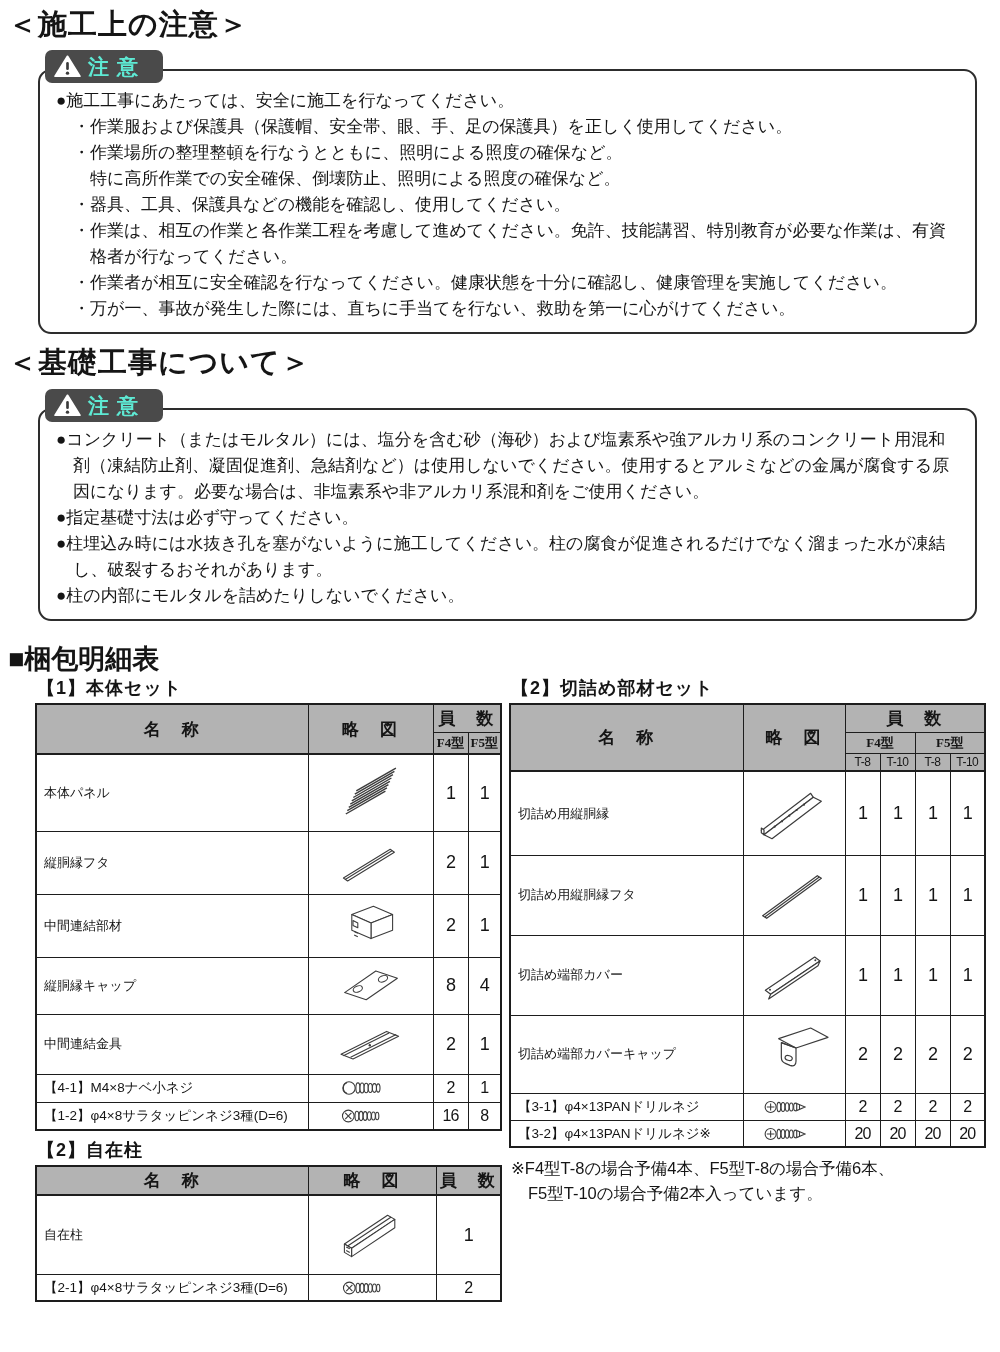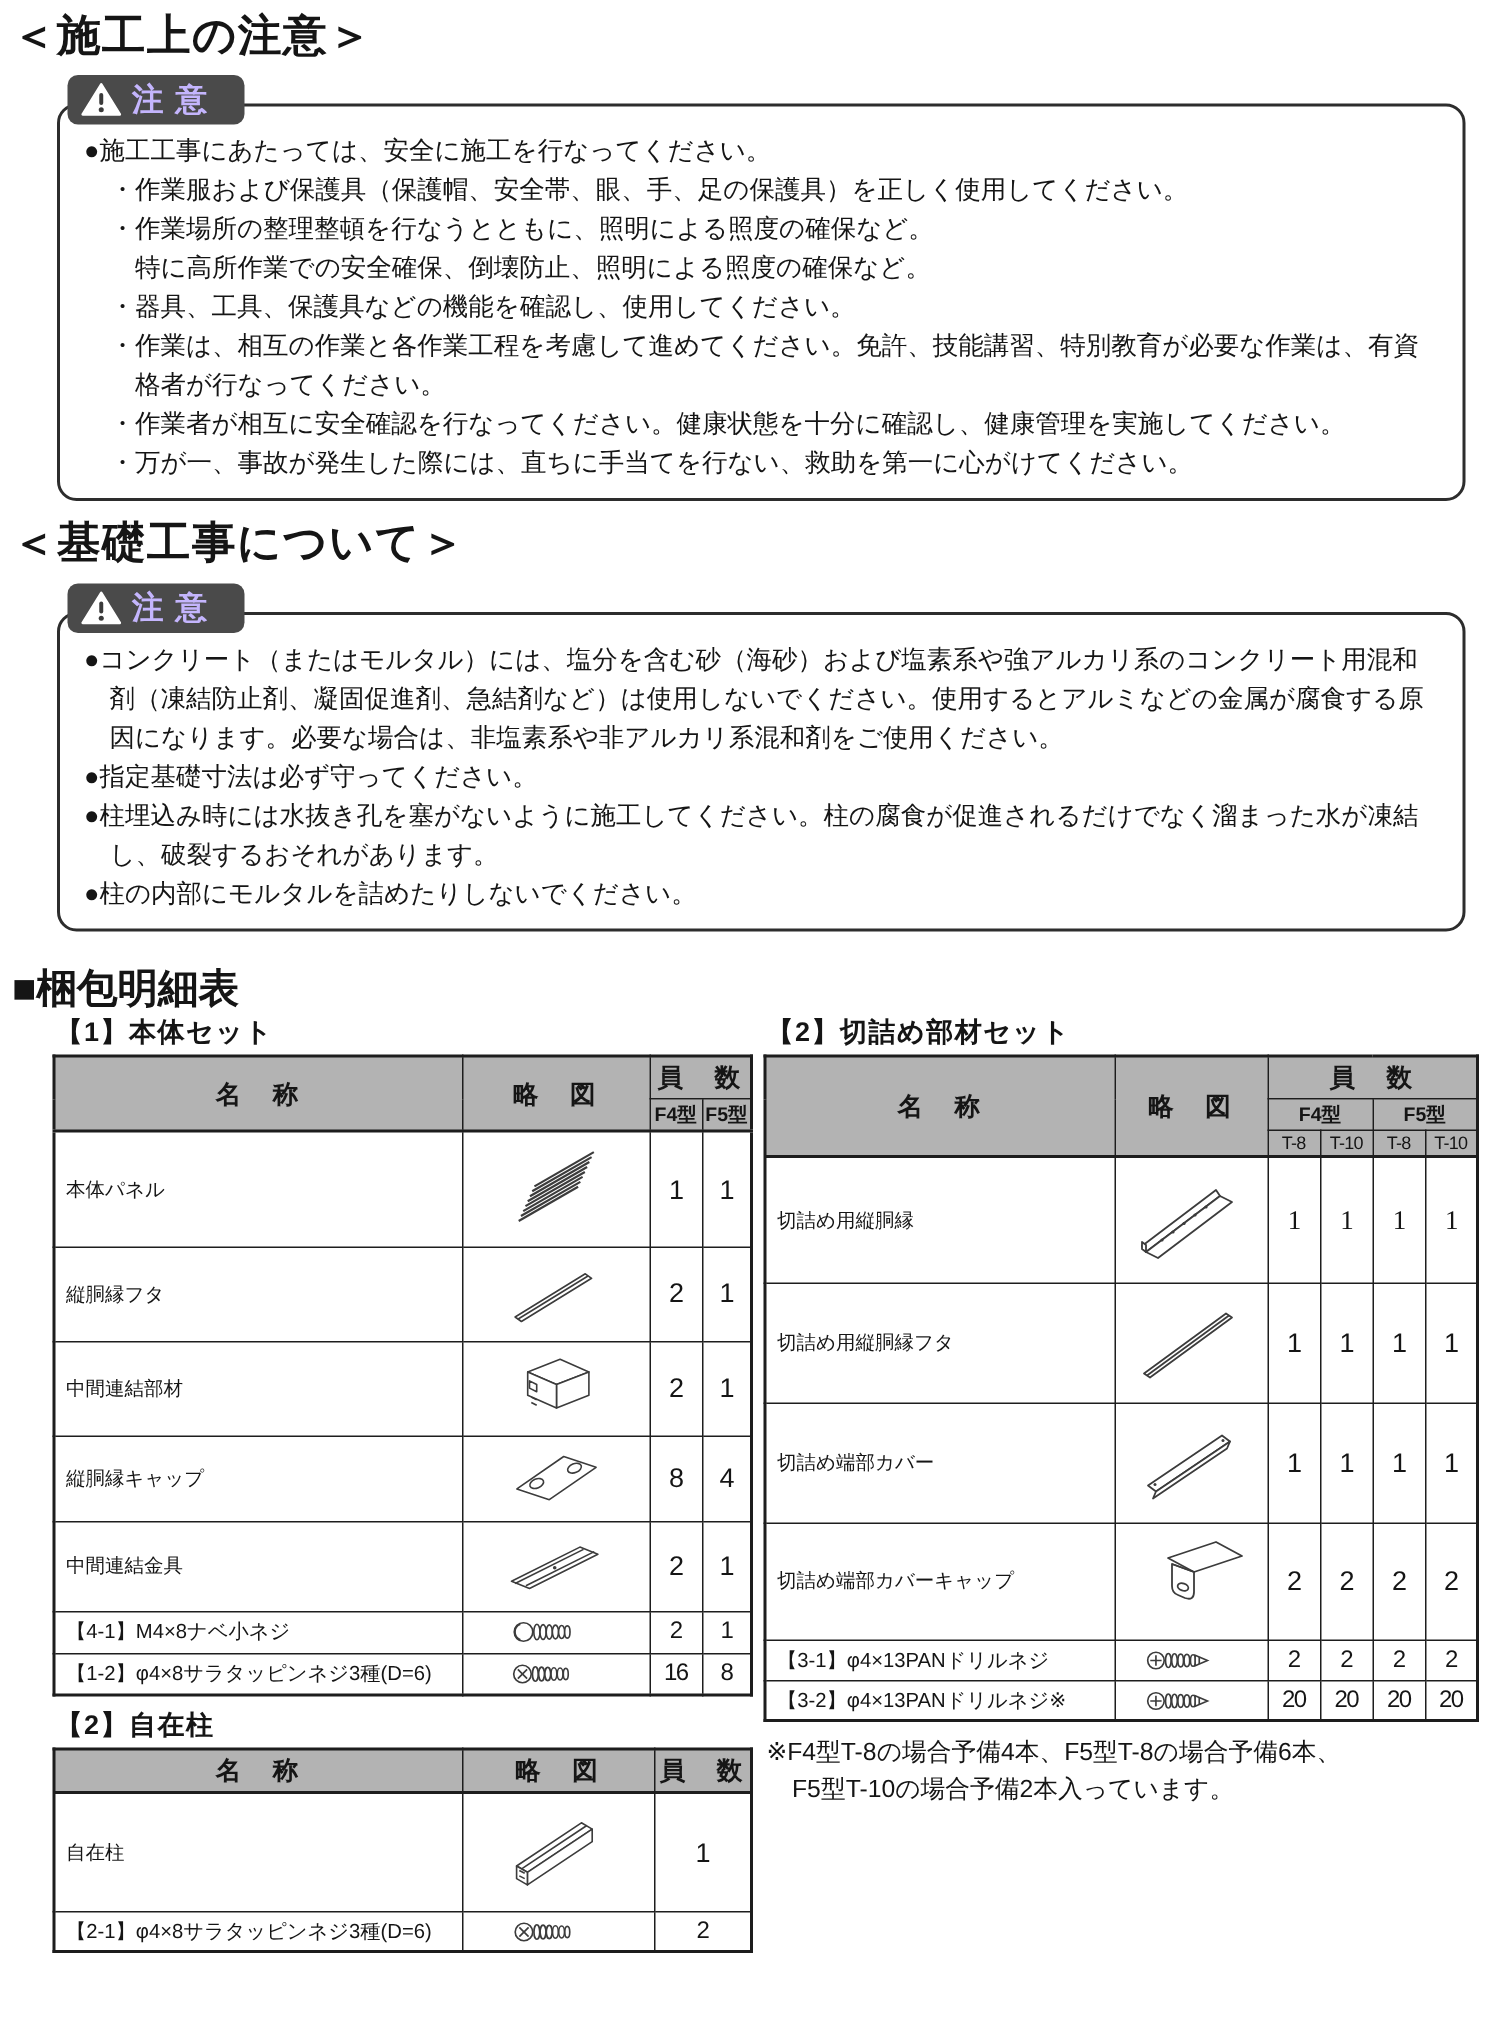--- a/index.html
+++ b/index.html
@@ -18,21 +18,21 @@
     position:relative;margin:28px 0 12px 30px;width:939px;box-sizing:border-box;
     border:2.5px solid #2d2d2d;border-radius:13px;padding:15px 16px 10px 16px;
     background:#fff;
   }
   .caution-badge{
     position:absolute;top:-21px;left:5px;
     background:#4a4a4a;border-radius:7px;
     display:inline-flex;align-items:center;gap:7px;
     padding:5px 17px 5px 9px;
   }
-  .badge-label{color:#c4b5fd;font-size:21px;font-weight:bold;letter-spacing:8px;line-height:1;}
+  .badge-label{color:#5eead4;font-size:21px;font-weight:bold;letter-spacing:8px;line-height:1;}
   .caution-content{padding-top:2px;}
   .citem{font-size:17px;line-height:26px;}
   .citem.lv0{padding-left:17px;text-indent:-17px;}
   .citem.lv1{padding-left:34px;text-indent:-17px;}
   .citem.lv2{padding-left:34px;}
 
   
   .pack-heading{font-size:27px;font-weight:bold;margin:24px 0 0 0;line-height:1.1;}
   .tables-row{display:flex;gap:8px;margin-left:27px;align-items:flex-start;}
   .tcol-left{width:466px;}
@@ -40,21 +40,21 @@
   .tbl-label{font-size:18px;font-weight:600;margin:2px 0 3px 2px;letter-spacing:1px;}
   .tbl-label.second{margin-top:7px;}
 
   table.parts-table{border-collapse:collapse;table-layout:fixed;border:2px solid #1d1d1d;width:100%;}
   .parts-table th{
     background:#b3b3b3;border:1px solid #1d1d1d;font-weight:bold;
     padding:2px 0;text-align:center;
   }
   .parts-table thead{border-bottom:2px solid #1d1d1d;}
   .parts-table th.col-main{font-size:17px;letter-spacing:2px;}
-  .parts-table th.col-sub{font-size:13px;padding:1px 0;}
+  .parts-table th.col-sub{font-size:13px;padding:1px 0;font-family:Liberation Serif, serif;}
   .parts-table th.col-sub2{font-size:12px;font-weight:normal;padding:1px 0;letter-spacing:-0.5px;}
   .parts-table td{border:1px solid #1d1d1d;background:#fff;}
   td.cell-name{text-align:left;padding:2px 3px 2px 7px;font-size:13px;overflow:hidden;}
   tr.sm td.cell-name{font-size:13.5px;white-space:nowrap;}
   td.cell-diagram{text-align:center;vertical-align:middle;padding:0;}
   td.cell-qty{text-align:center;font-size:18px;padding:0;letter-spacing:-1px;}
   tr.sm td.cell-qty{font-size:16px;}
   .diag-lg{width:100px;height:54px;display:inline-block;vertical-align:middle;}
   .tcol-right .diag-lg{width:104px;height:60px;}
   .diag-sm{width:66px;height:20px;display:inline-block;vertical-align:middle;}
@@ -388,21 +388,21 @@
                 <th class="col-sub" colspan="2">F5型</th>
               </tr>
               <tr>
                 <th class="col-sub2">T-8</th>
                 <th class="col-sub2">T-10</th>
                 <th class="col-sub2">T-8</th>
                 <th class="col-sub2">T-10</th>
               </tr>
             </thead>
             <tbody>
-              <tr class="lg" style="height: 84px; font-family: Liberation Serif, serif;">
+              <tr class="lg" style="height: 84px;">
                 <td class="cell-name">切詰め用縦胴縁</td>
                 <td class="cell-diagram"><svg viewBox="0 0 120 90" class="diag-lg">
                     <use href="#channel-holes-icon"></use>
                   </svg></td>
                 <td class="cell-qty">1</td>
                 <td class="cell-qty">1</td>
                 <td class="cell-qty">1</td>
                 <td class="cell-qty">1</td>
               </tr>
               <tr class="lg" style="height: 80px;">

